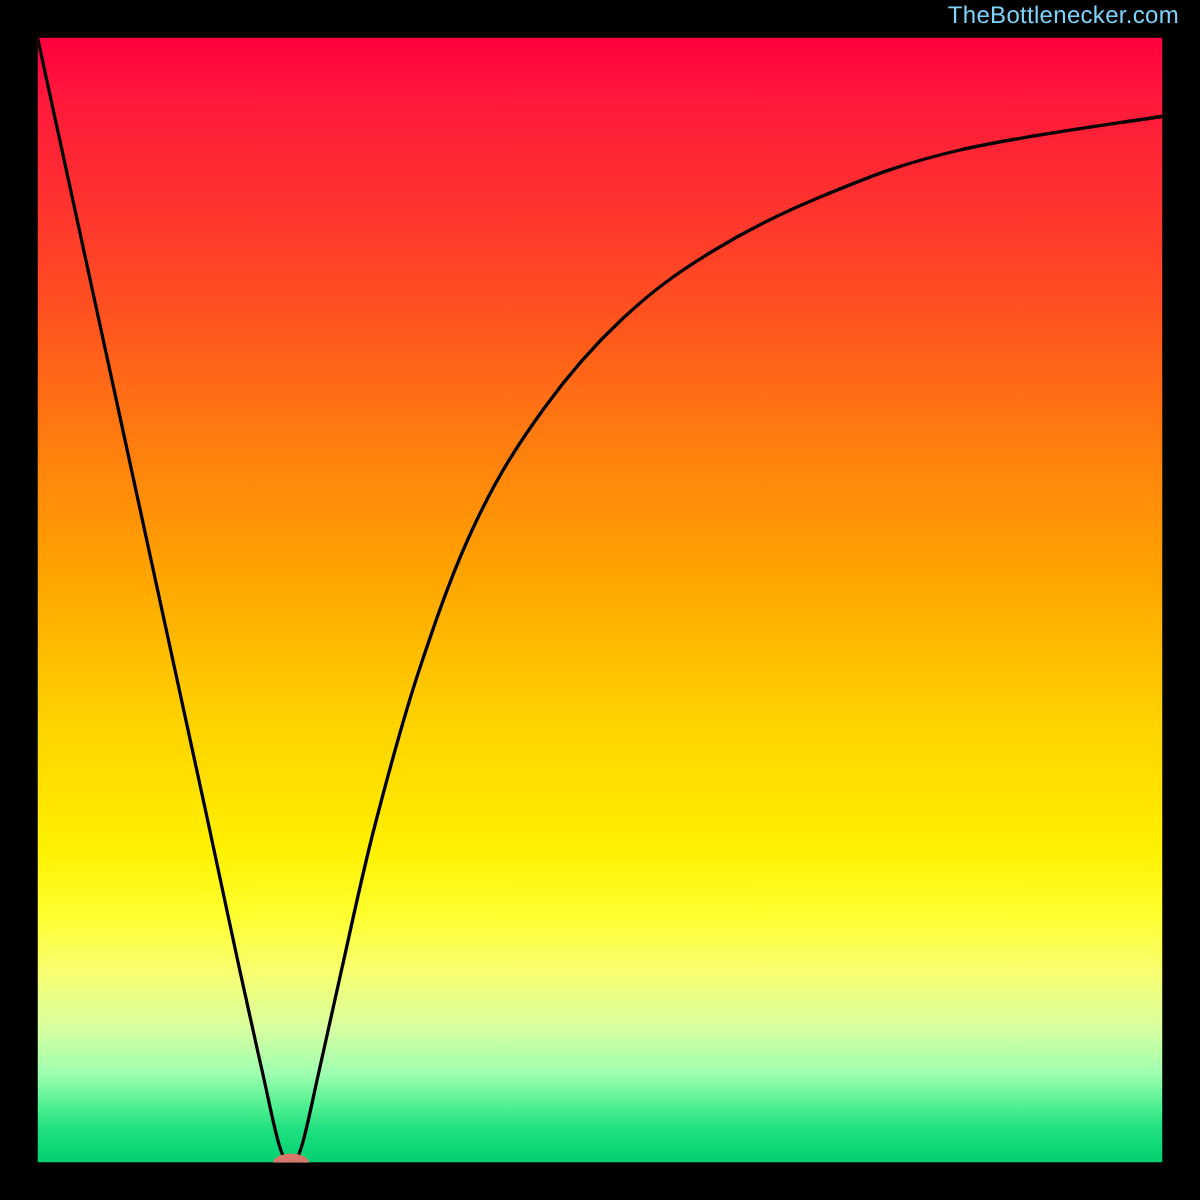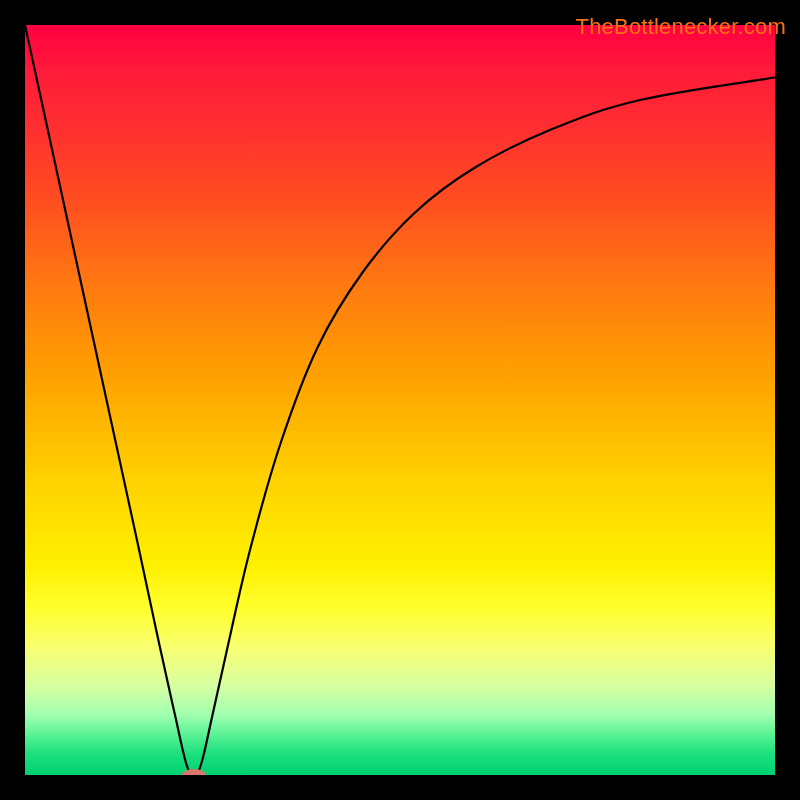--- a/index.html
+++ b/index.html
@@ -60,24 +60,24 @@
     stroke-linecap: round;
     stroke-linejoin: round;
   }
   .marker {
     position: absolute;
     background: #d9776a;
     border-radius: 50% / 50%;
   }
   .watermark {
     position: absolute;
-    top: 14px;
+    top: 2px;
     right: 14px;
-    color: #f97316;
-    font-size: 22px;
+    color: #7dd3fc;
+    font-size: 16px;
     letter-spacing: 0.2px;
     user-select: none;
   }
 </style>
 </head>
 <body>
 
 <div class="frame">
   <div class="plot-area">
     <div class="gradient-bg"></div>

